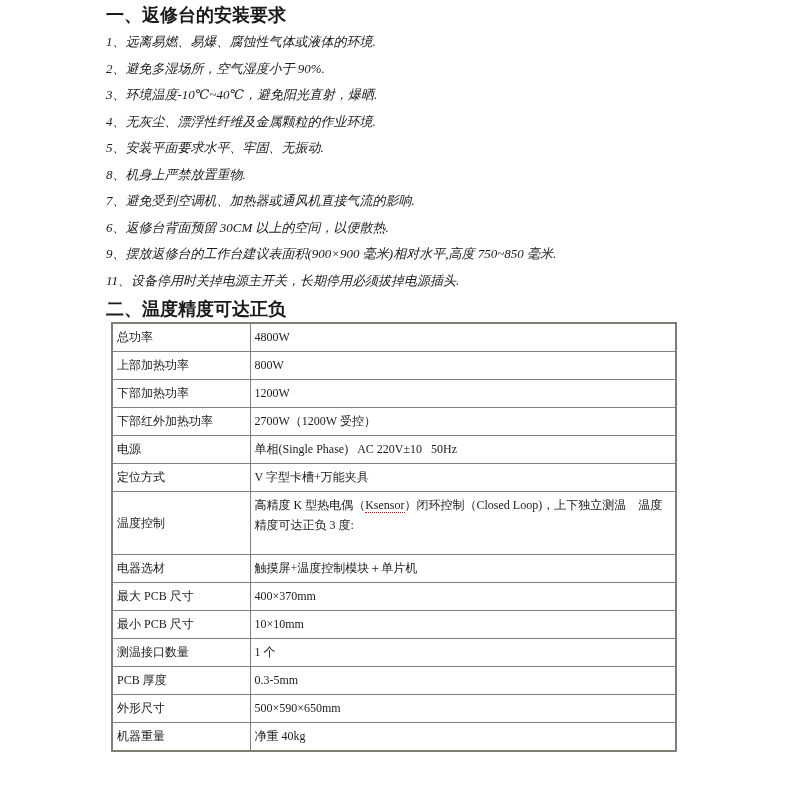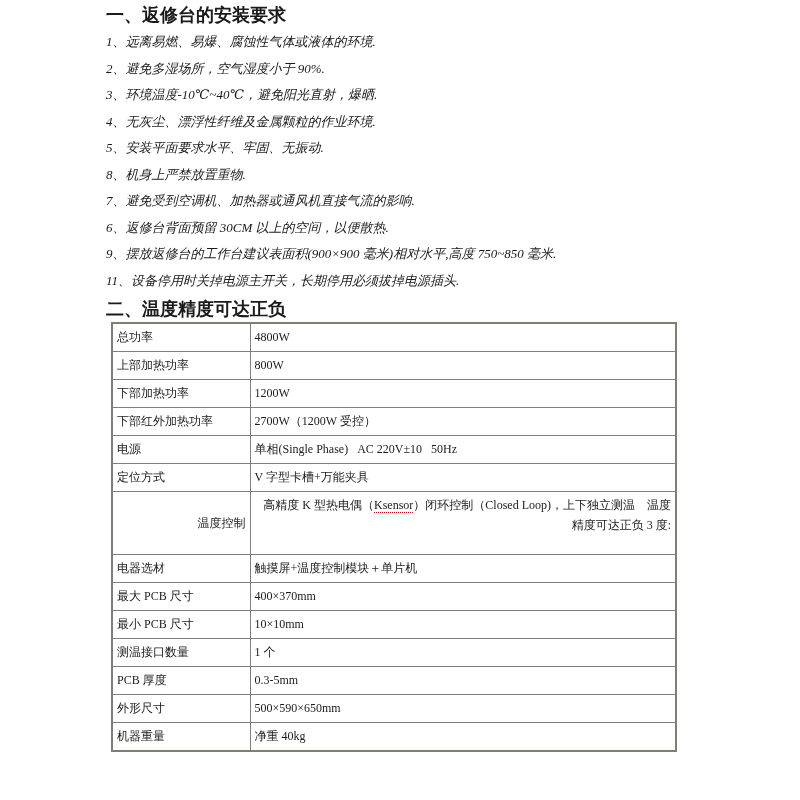--- a/index.html
+++ b/index.html
@@ -42,21 +42,21 @@
   table.specs td {
     border: 1px solid #808080;
     font-size: 12px;
     line-height: 16px;
     padding: 2px 4px;
     height: 23px;
     vertical-align: middle;
     white-space: pre-wrap;
     overflow: hidden;
   }
-  table.specs tr.tall td { height: 57px; text-align: right; }
+  table.specs tr.tall td { height: 57px; }
   table.specs tr.tall td.value {
     vertical-align: top;
     padding-top: 3px;
     line-height: 20px;
   }
   .spellcheck {
     border-bottom: 1.5px dotted #cc0000;
   }
 </style>
 </head>

